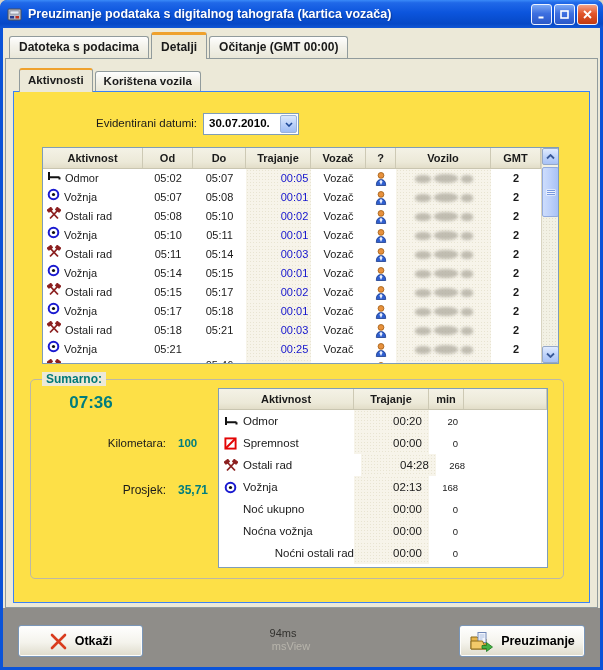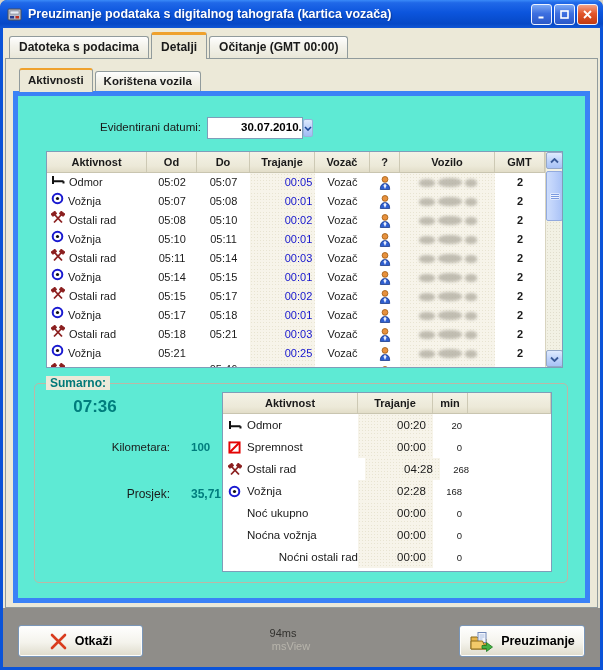--- a/index.html
+++ b/index.html
@@ -23,24 +23,24 @@
     background:linear-gradient(180deg,#fefefe,#f4f3ec 40%,#e9e7d8);border:1px solid #919b9c;border-bottom:none;
     border-radius:3px 3px 0 0;margin-right:2px;}
   .tab.active{height:27px;line-height:24px;background:#ece9d8;border-top:3px solid #efa12c;margin-bottom:-1px;z-index:4;}
   .tabpage{position:absolute;left:2px;right:2px;top:30px;bottom:59px;border:1px solid #919b9c;background:#ece9d8;}
   
   .subtabs{position:absolute;top:9px;left:13px;display:flex;align-items:flex-end;z-index:3;}
   .subtab{height:20px;line-height:18px;padding:0 8px;font-size:11.5px;font-weight:bold;color:#1a1a1a;
     background:linear-gradient(180deg,#fefefe,#f4f3ec 40%,#e9e7d8);border:1px solid #919b9c;border-bottom:none;
     border-radius:3px 3px 0 0;margin-right:2px;}
   .subtab.active{height:24px;line-height:21px;background:#ece9d8;border-top:2px solid #efa12c;margin-bottom:-1px;z-index:4;}
-  .subpage{position:absolute;left:7px;right:7px;top:32px;bottom:4px;border:5px solid #3b82f6;background:#5eead4;text-decoration:underline;}
+  .subpage{position:absolute;left:7px;right:7px;top:32px;bottom:4px;border:1px solid #3b82f6;background:#fde047;text-decoration:underline;}
   
   .datelabel{position:absolute;left:0;top:25px;width:183px;text-align:right;font-size:11.5px;color:#1a1a1a;}
-  .combo{position:absolute;left:189px;top:21px;width:96px;height:22px;border:1px solid #7f9db9;background:#fff;display:flex;padding-left:28px;}
+  .combo{position:absolute;left:189px;top:21px;width:96px;height:22px;border:1px solid #7f9db9;background:#fff;display:flex;}
   .combo .val{flex:1;font-size:11.5px;font-weight:bold;padding:3px 0 0 5px;color:#000;}
   .combo .drop{width:17px;margin:1px;border:1px solid #9ab2da;border-radius:2px;
     background:linear-gradient(180deg,#dce9fd,#b6cdf8 60%,#9fbdf4);display:flex;align-items:center;justify-content:center;}
   
   .ltable{position:absolute;left:28px;top:55px;width:517px;height:217px;border:1px solid #7f9db9;background:#fff;overflow:hidden;}
   .lhead{display:flex;height:21px;background:linear-gradient(180deg,#f4f2e6,#ece9d8 70%,#e2ddc8);border-bottom:1px solid #c9c5b0;}
   .hcell{font-size:11px;font-weight:bold;color:#1a1a1a;text-align:center;line-height:20px;border-right:1px solid #cdc9b4;overflow:hidden;white-space:nowrap;}
   .lbody{position:relative;overflow:hidden;height:194px;}
   .trow{display:flex;height:19px;align-items:center;}
   .trow.partial{height:6px;overflow:hidden;align-items:flex-start;}
@@ -60,21 +60,21 @@
   .sthumb{position:absolute;left:0;top:19px;width:17px;height:50px;border:1px solid #92aade;border-radius:2px;
     background:linear-gradient(90deg,#cdddfc,#bcd0fa 50%,#a9c2f6);display:flex;align-items:center;justify-content:center;flex-direction:column;gap:1px;}
   .grip{width:8px;height:1px;background:#7a9ae0;box-shadow:0 0 0 0.5px #fff;}
   
   .group{position:absolute;left:16px;top:287px;width:534px;height:200px;border:1px solid #bcb8a6;border-radius:5px;}
   .gcap{position:absolute;left:11px;top:-8px;background:#ece9d8;padding:0 4px;font-size:12px;font-weight:bold;color:#007878;}
   .total{position:absolute;left:18px;top:13px;width:84px;text-align:center;font-size:17px;font-weight:bold;color:#007d7d;}
   .krow{position:absolute;top:57px;left:0;width:200px;font-size:11.5px;color:#1a1a1a;}
   .prow{position:absolute;top:103px;left:0;width:200px;font-size:12px;color:#1a1a1a;}
   .klabel{display:inline-block;width:135px;text-align:right;}
-  .kval{font-weight:bold;color:#007d7d;margin-left:21px;}
+  .kval{font-weight:bold;color:#007d7d;margin-left:12px;}
   .stable{position:absolute;left:187px;top:8px;width:330px;height:180px;border:1px solid #7f9db9;background:#fff;overflow:hidden;}
   .srow{display:flex;height:22px;align-items:center;}
   .sc{font-size:11.5px;color:#1a1a1a;height:22px;line-height:22px;white-space:nowrap;}
   .sc-act{display:flex;align-items:center;gap:5px;padding-left:4px;}
   .sc-act .icbox{width:15px;display:inline-flex;justify-content:center;}
   .smin{font-size:9.5px;text-align:right;padding-right:6px;line-height:23px;}
   
   .footer{position:absolute;left:0;right:0;bottom:0;height:59px;background:#8f8d89;}
   .xpbtn{position:absolute;top:17px;height:32px;border:1px solid #7a96b8;border-radius:3px;
     background:linear-gradient(180deg,#ffffff,#f4f3ec 55%,#dfdbcb);box-shadow:inset 0 0 0 1px #fdfdfb;
@@ -557,21 +557,21 @@
                 <div class="srow">
                   <div class="sc sc-act" style="width: 135px;">
                     <span class="icbox">
                       <svg width="13" height="13" viewBox="0 0 13 13">
                         <circle cx="6.5" cy="6.5" r="4.8" fill="#fff" stroke="#1a1ad0" stroke-width="2"></circle>
                         <circle cx="6.5" cy="6.5" r="1.6" fill="#111"></circle>
                       </svg>
                     </span>
                     <span>Vožnja</span>
                   </div>
-                  <div class="sc cc dur" style="width: 75px; text-align: center;">02:28</div>
+                  <div class="sc cc dur" style="width: 75px; text-align: center;">02:13</div>
                   <div class="sc smin" style="width: 35px;">168</div>
                 </div>
                 <div class="srow">
                   <div class="sc sc-act" style="width: 135px;">
                     <span class="icbox"></span>
                     <span>Noć ukupno</span>
                   </div>
                   <div class="sc cc dur" style="width: 75px; text-align: center;">00:00</div>
                   <div class="sc smin" style="width: 35px;">0</div>
                 </div>

